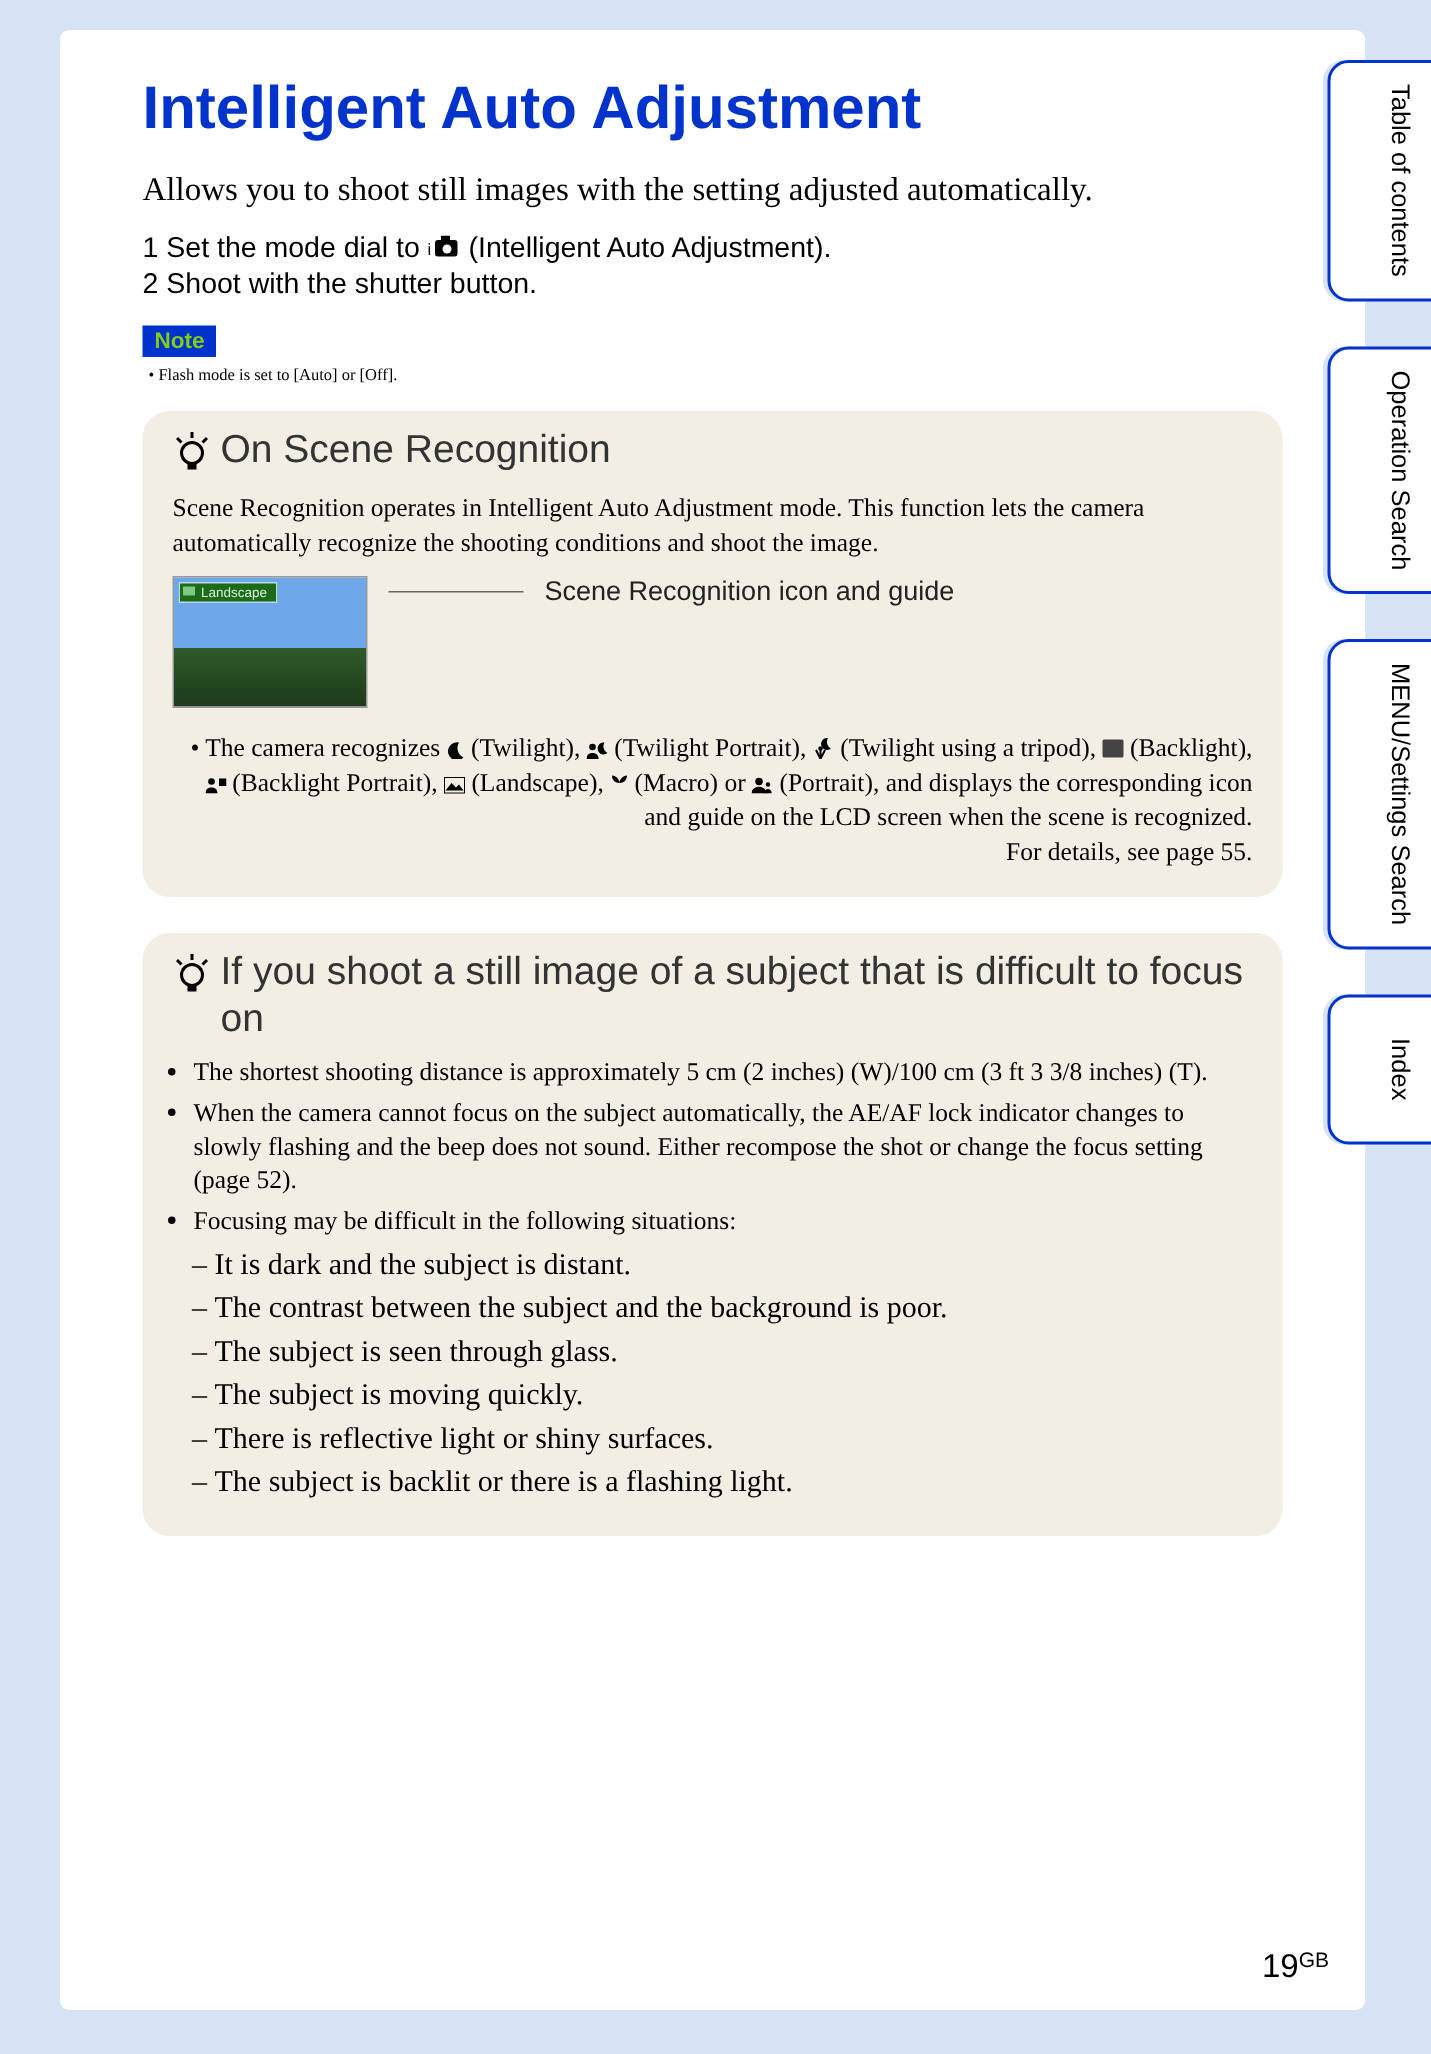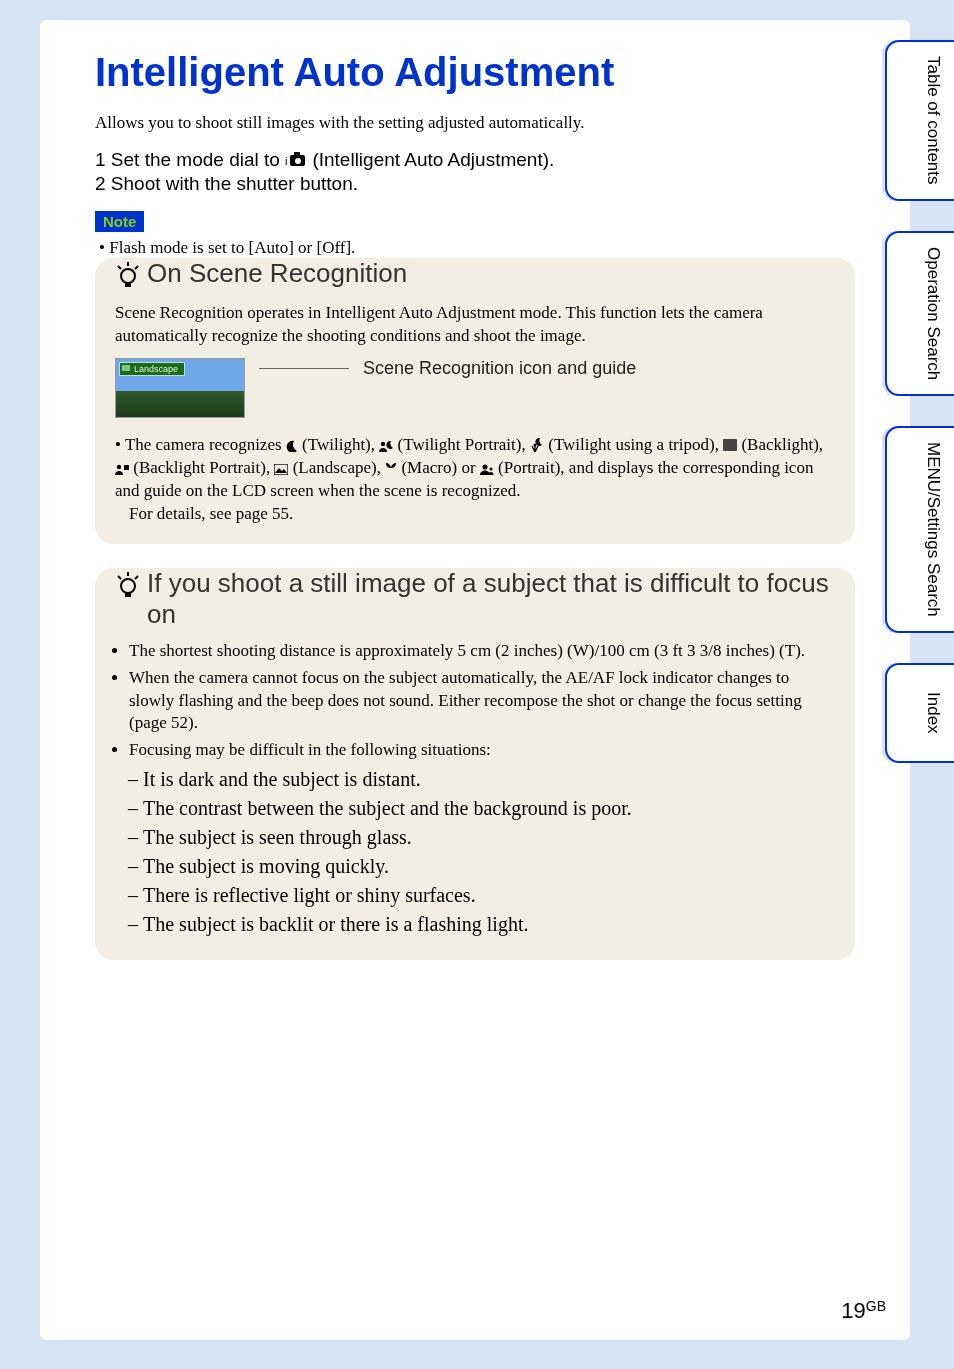--- a/index.html
+++ b/index.html
@@ -22,48 +22,48 @@
     padding: 30px 55px 30px 55px;
   }
   h1.title {
     color: #0033cc;
     font-family: Liberation Sans, sans-serif;
     font-weight: bold;
     font-size: 40px;
     margin-bottom: 18px;
   }
   .intro {
-    font-size: 17px;
+    font-size: 22px;
     margin-bottom: 16px;
   }
   .steps {
     font-family: Arial, Helvetica, sans-serif;
     font-size: 19px;
     margin-bottom: 16px;
   }
   .steps .step { margin-bottom: 2px; }
   .note-badge {
     display: inline-block;
     background: #0033cc;
     color: #84cc16;
     font-family: Arial, Helvetica, sans-serif;
     font-weight: bold;
     font-size: 15px;
     padding: 2px 8px;
     margin-bottom: 6px;
   }
   .note-text {
-    font-size: 17px;
-    margin-bottom: 0;
+    font-size: 11px;
+    margin-bottom: 18px;
     padding-left: 4px;
   }
   .tip-box {
     background: #f3eee4;
     border-radius: 18px;
-    padding: 0 20px 18px 20px;
+    padding: 10px 20px 18px 20px;
     margin-bottom: 24px;
   }
   .tip-head {
     font-family: Arial, Helvetica, sans-serif;
     font-size: 26px;
     color: #333;
     margin-bottom: 10px;
     display: flex;
     align-items: flex-start;
     gap: 6px;
@@ -77,21 +77,21 @@
     line-height: 1.35;
   }
   .scene-row {
     display: flex;
     align-items: flex-start;
     gap: 14px;
     margin: 10px 0 16px 0;
   }
   .scene-img {
     width: 130px;
-    height: 60px;
+    height: 88px;
     background: linear-gradient(to bottom, #6fa8e8 0%, #6fa8e8 55%, #2f5a2b 55%, #1d3a1a 100%);
     border: 1px solid #999;
     position: relative;
     flex: 0 0 auto;
   }
   .scene-label {
     position: absolute;
     top: 3px; left: 3px;
     background: #1b6b1b;
     color: #d8f0d8;
@@ -204,21 +204,21 @@
     <p class="tip-body">Scene Recognition operates in Intelligent Auto Adjustment mode. This function lets the camera automatically recognize the shooting conditions and shoot the image.</p>
 
     <div class="scene-row">
       <div class="scene-img">
         <div class="scene-label">Landscape</div>
       </div>
       <div class="leader"></div>
       <div class="scene-caption">Scene Recognition icon and guide</div>
     </div>
 
-    <p class="tip-body" style="padding-left:0;">
+    <p class="tip-body" style="padding-left:0;text-align:right;">
       <span>•  The camera recognizes </span>
       <svg class="icon-inline" width="12" height="12" viewBox="0 0 12 12">
           <path d="M8 1a6 6 0 1 0 3 10A7 7 0 0 1 8 1z" fill="#000"></path>
         </svg>
       <span> (Twilight), </span>
       <svg class="icon-inline" width="14" height="12" viewBox="0 0 14 12">
           <circle cx="4" cy="4" r="2.2" fill="#000"></circle>
           <path d="M0 12c0-3 2-4 4-4s4 1 4 4z" fill="#000"></path>
           <path d="M12 1a4 4 0 1 0 2 7A5 5 0 0 1 12 1z" fill="#000"></path>
         </svg>

